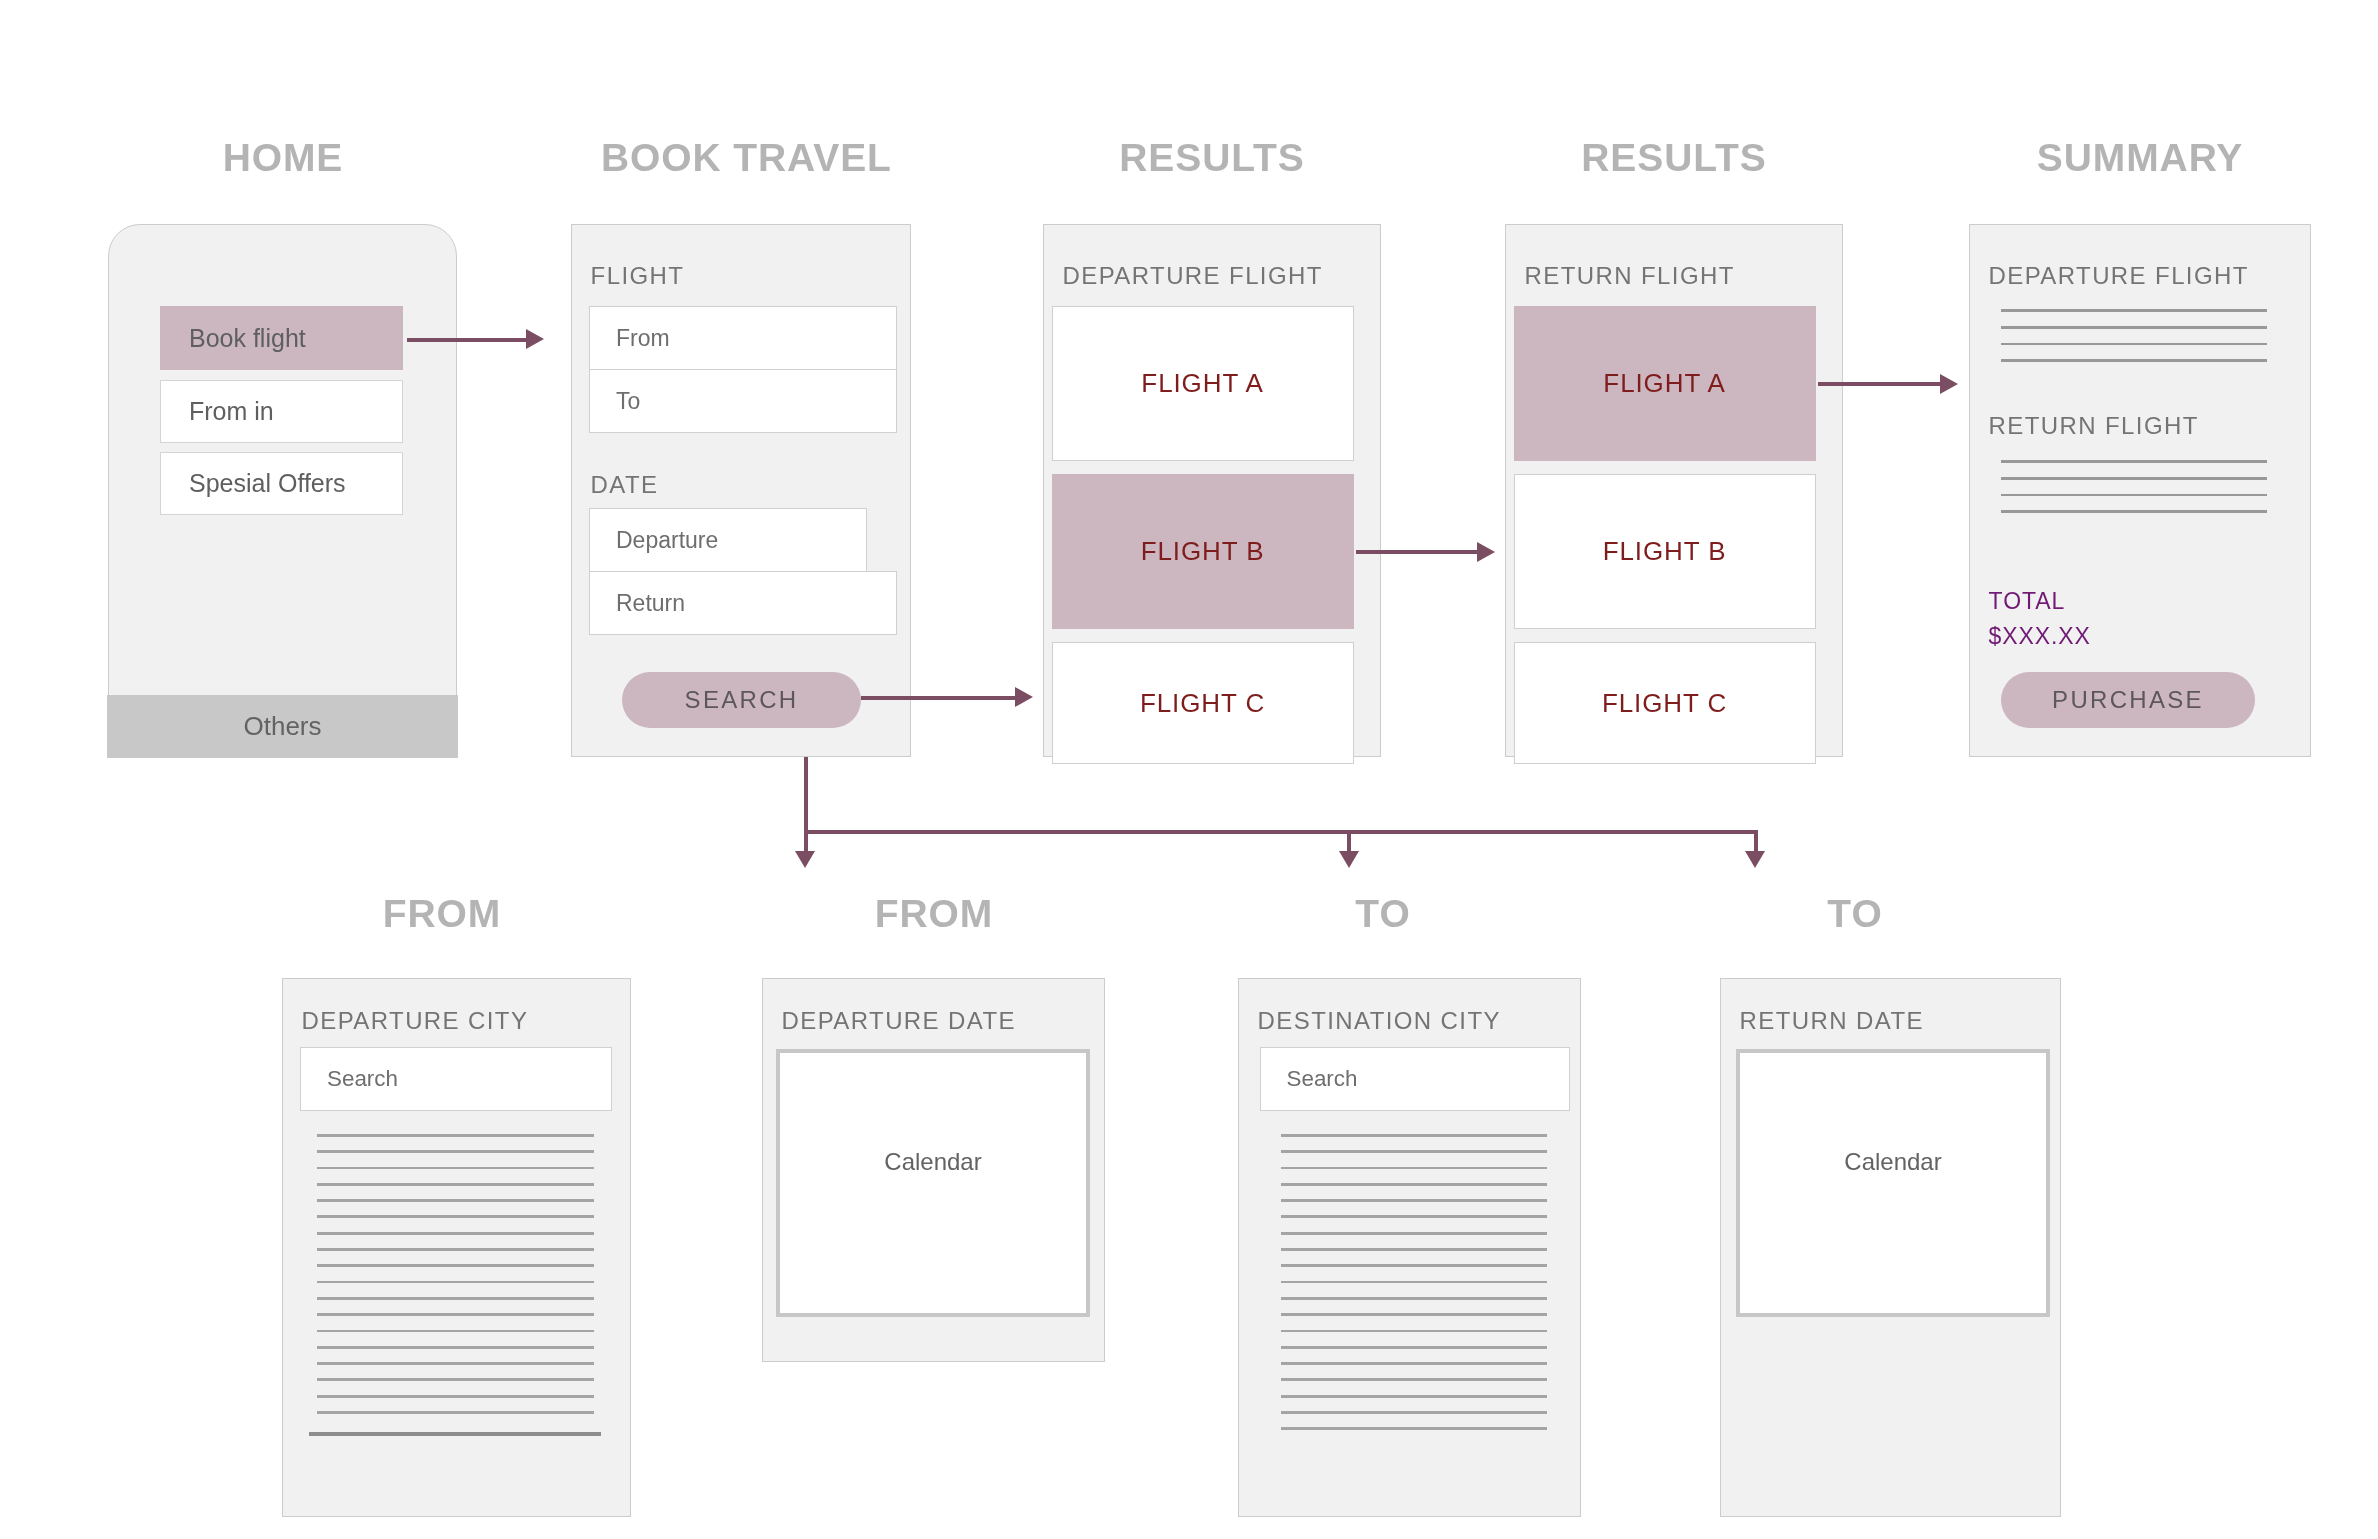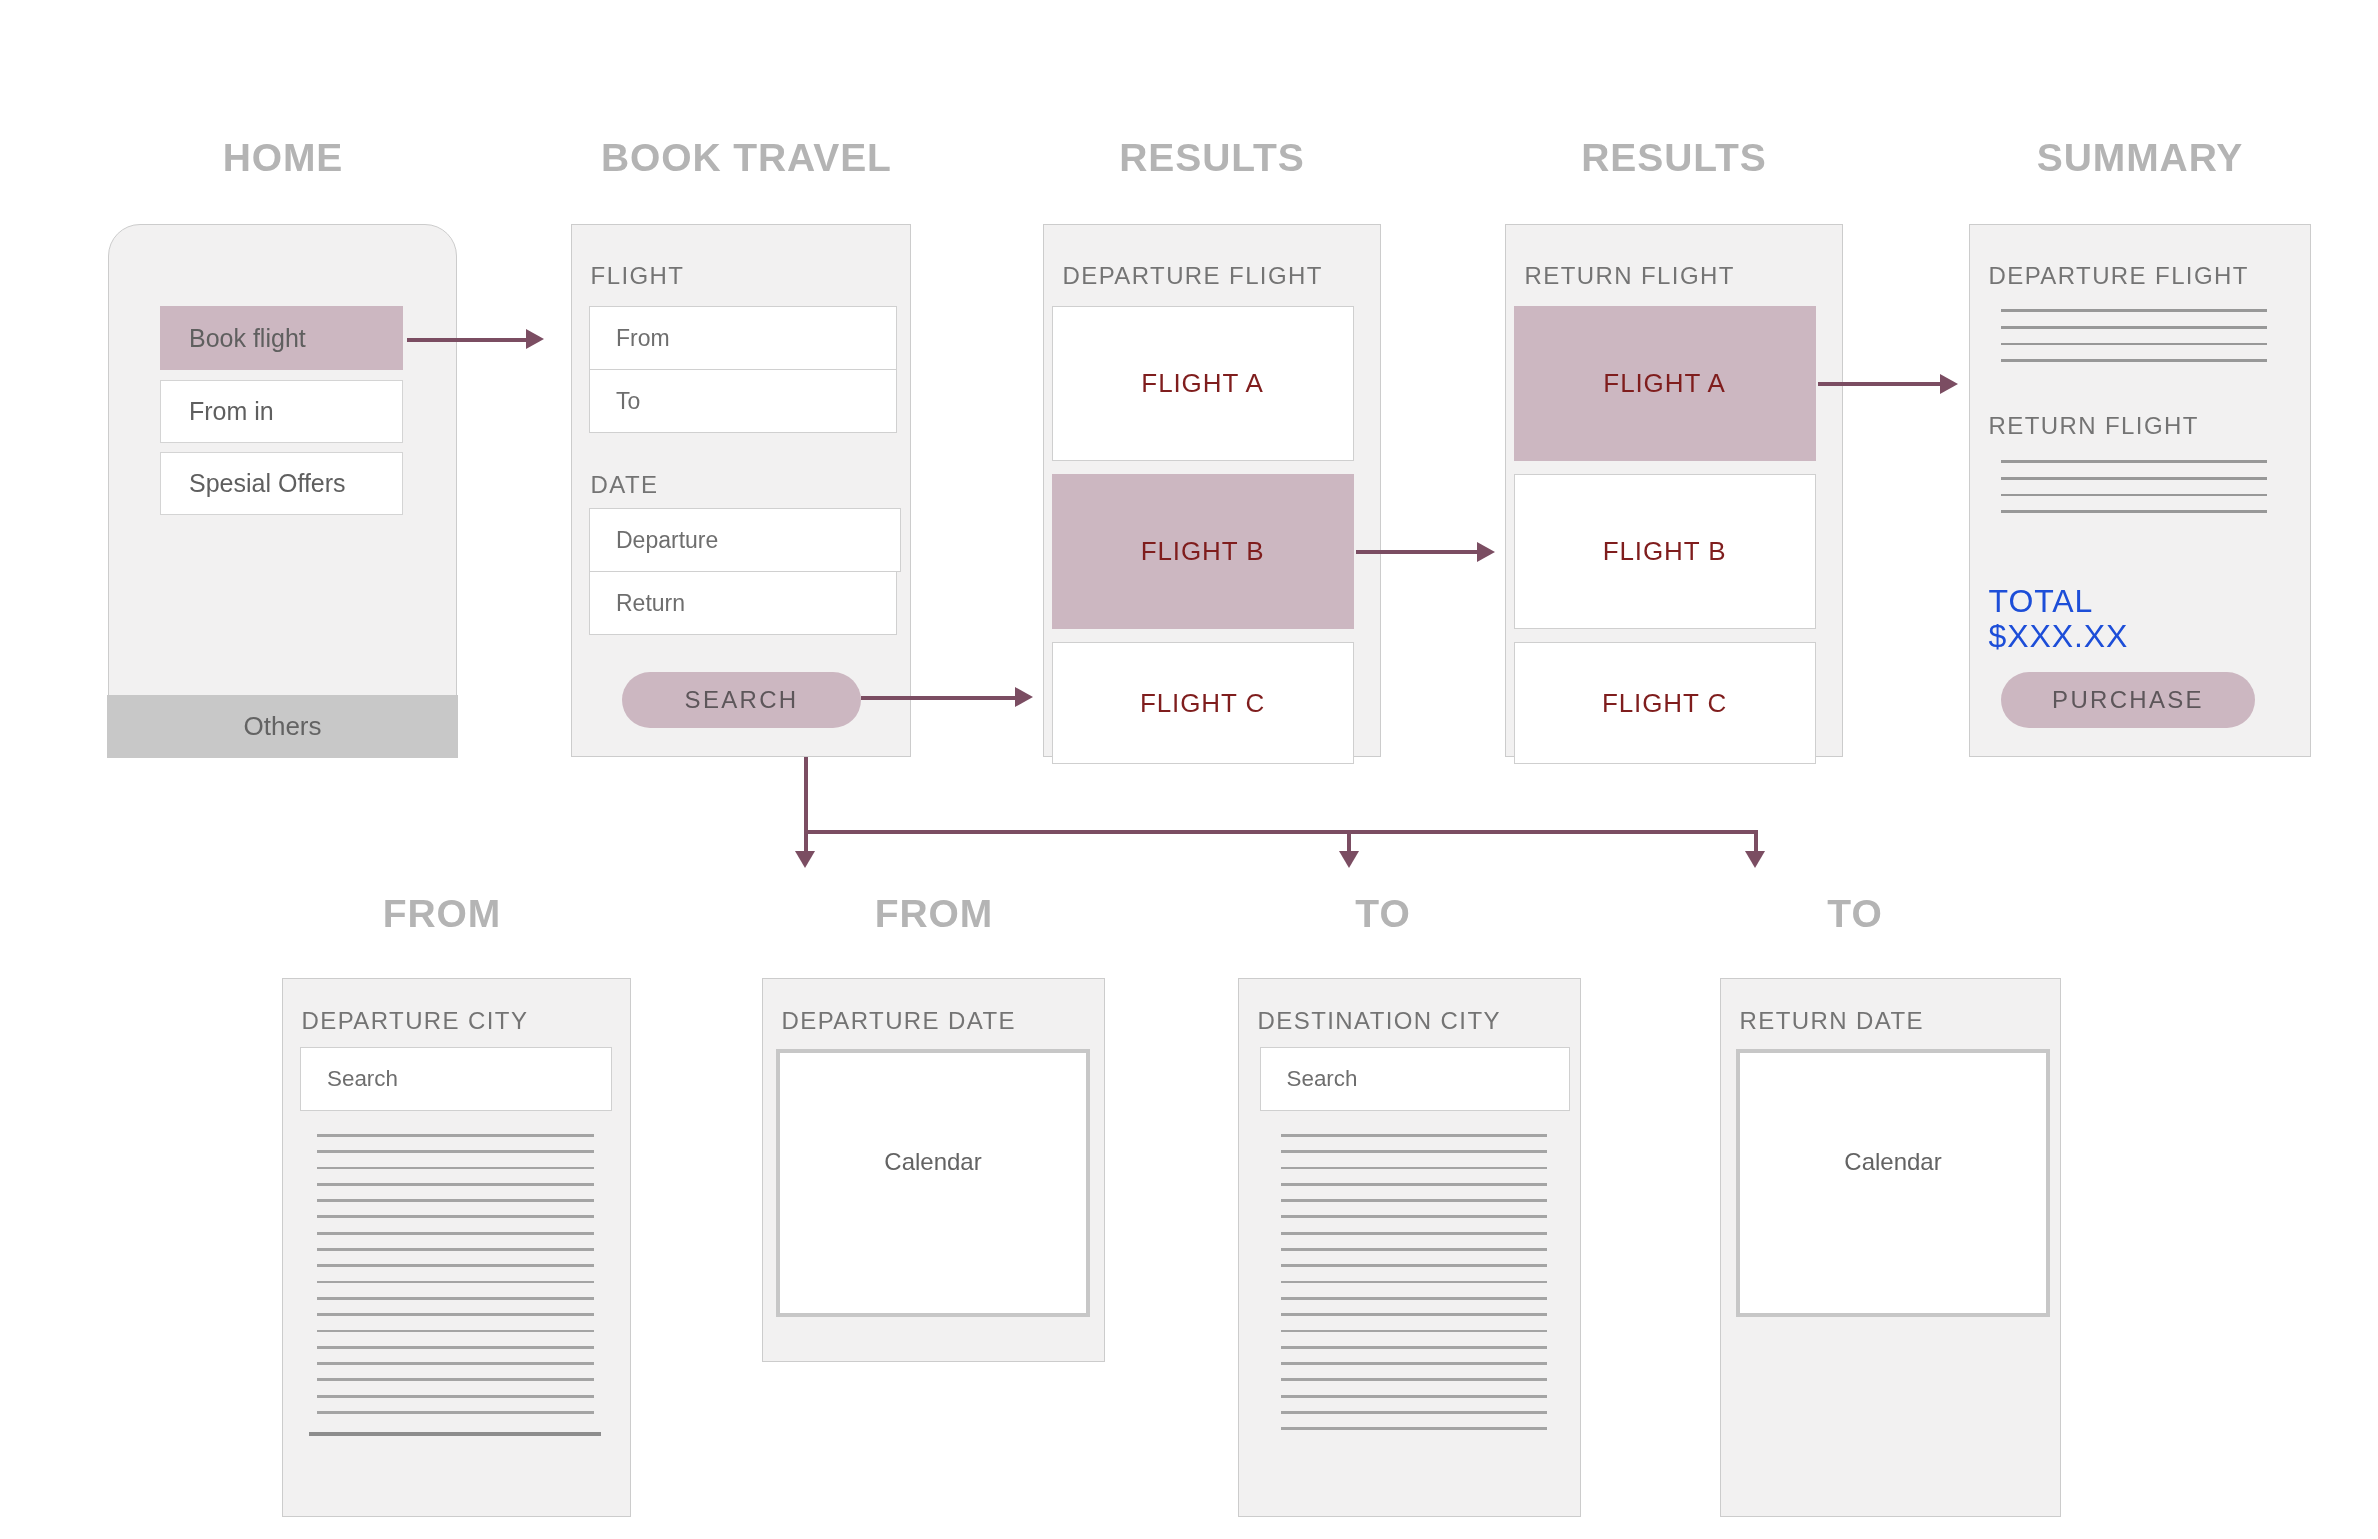--- a/index.html
+++ b/index.html
@@ -54,21 +54,21 @@
   .sum-lines > div { height:2.8px; background:#989898; margin-bottom:14px; }
   .list-lines { position:absolute; }
   .list-lines > div { height:2.8px; background:#a4a4a4; margin-bottom:13.5px; }
   .final-line { position:absolute; height:3.7px; background:#8d8d8d; }
   .calendar-box {
     position:absolute; box-sizing:border-box; background:#ffffff;
     border:4.7px solid #c7c7c7; display:flex; align-items:center;
     justify-content:center; font-size:24px; color:#636363;
     padding-bottom:43px; cursor:pointer;
   }
-  .total-block { position:absolute; font-size:32px; color:#1d4ed8; line-height:35px; letter-spacing:0.9px; }
+  .total-block { position:absolute; font-size:23px; color:#701a75; line-height:35px; letter-spacing:0.9px; }
   .h-arrow { position:absolute; height:3.7px; background:#7b4d62; }
   .v-arrow { position:absolute; width:3.7px; background:#7b4d62; }
   .head-right {
     position:absolute; width:0; height:0;
     border-top:10.3px solid transparent; border-bottom:10.3px solid transparent;
     border-left:18.6px solid #7b4d62;
   }
   .head-down {
     position:absolute; width:0; height:0;
     border-left:10.3px solid transparent; border-right:10.3px solid transparent;
@@ -93,21 +93,21 @@
       <div class="menu-item" style="left:51px; top:227px; width:243px; height:63px;">Spesial Offers</div>
     </div>
     <div class="others-bar">Others</div>
   </div>
 
   <div class="panel" style="left:571px; top:180px; width:340px; height:533px;">
     <div class="heading" style="left:18.6px; top:37px;">FLIGHT</div>
     <input class="wf-input" style="left: 17px; top: 81px; width: 308px; height: 64px;" placeholder="From">
     <input class="wf-input" style="left: 17px; top: 144px; width: 308px; height: 64px;" placeholder="To">
     <div class="heading" style="left:18.6px; top:246px;">DATE</div>
-    <input class="wf-input" style="left: 17px; top: 283px; width: 312px; height: 64px;" placeholder="Departure">
+    <input class="wf-input" style="left: 17px; top: 283px; width: 278px; height: 64px;" placeholder="Departure">
     <input class="wf-input" style="left: 17px; top: 346px; width: 308px; height: 64px;" placeholder="Return">
     <button class="pill" style="left:50px; top:447px; width:239px; height:56px;">SEARCH</button>
   </div>
 
   <div class="panel" style="left:1043px; top:180px; width:338px; height:533px;">
     <div class="heading" style="left:18.6px; top:37px;">DEPARTURE FLIGHT</div>
     <div>
       <div class="flight-box" style="left:7.5px; top:81px; width:302px; height:155px;">FLIGHT A</div>
       <div class="flight-box selected" style="left:7.5px; top:249px; width:302px; height:155px;">FLIGHT B</div>
       <div class="flight-box" style="left:7.5px; top:417px; width:302px; height:122px;">FLIGHT C</div>

